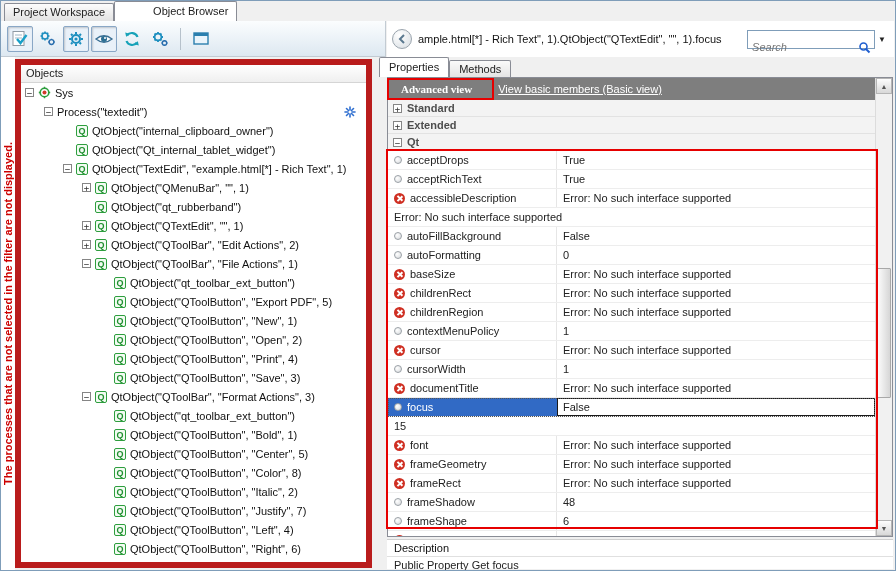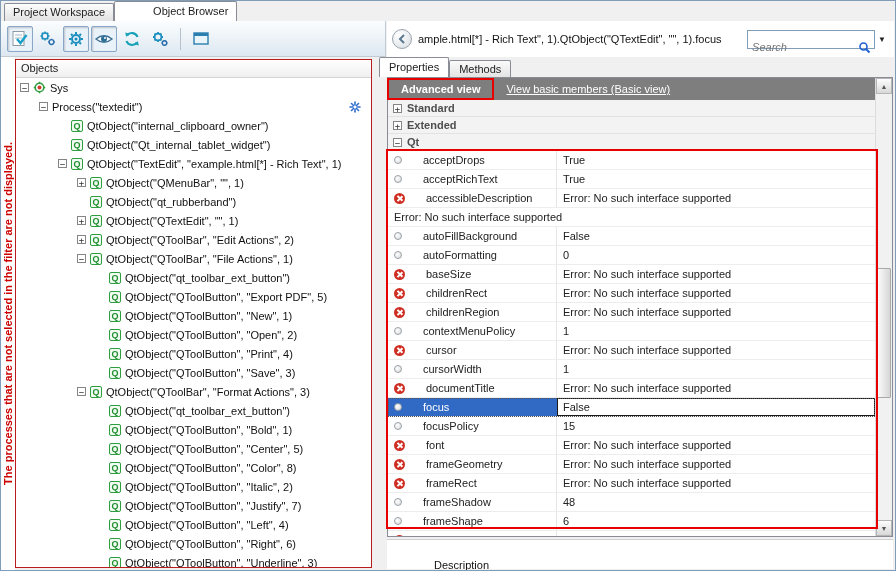--- a/index.html
+++ b/index.html
@@ -37,21 +37,21 @@
   .search-dd { font-size:8px; color:#222; padding:0 3px; }
 
   
   .leftnote { position:absolute; top:56px; left:0; width:14px; bottom:0; background:#fff;
               display:flex; align-items:center; justify-content:center; }
   .leftnote span { writing-mode:vertical-rl; transform:rotate(180deg); font-weight:bold;
                    color:#cc0000; font-size:11px; white-space:nowrap; }
 
   
   .objects { position:absolute; top:58px; left:14px; width:357px; bottom:2px;
-             background:#fff; border:1px solid #b91c1c; overflow:hidden; }
+             background:#fff; border:6px solid #b91c1c; overflow:hidden; }
   .objheader { height:18px; line-height:17px; padding-left:5px;
                background:linear-gradient(#ffffff,#efefef); border-bottom:1px solid #d5d5d5; color:#222; }
   .tree { position:absolute; top:18px; left:0; right:0; bottom:0; overflow:hidden; }
   .trow { height:19px; display:flex; align-items:center; white-space:nowrap; }
   .expander { width:9px; height:9px; flex:none; border:1px solid #858585; background:#fff;
               font:9px/8px "DejaVu Sans Mono",monospace; text-align:center; color:#333; margin-right:4px; }
   .expander.none { visibility:hidden; }
   .qicon { width:12px; height:12px; flex:none; border:1px solid #2e9e3e; border-radius:2px;
            background:#f2fbf2; color:#1f8f2f; font-weight:bold; font-size:9px; line-height:10px;
            text-align:center; margin-right:4px; }
@@ -63,28 +63,28 @@
   .proptabs { position:absolute; top:56px; left:376px; right:2px; height:20px; display:flex;
               align-items:flex-end; padding-left:2px; background:#f0f0f0; }
   .ptab { height:17px; line-height:16px; padding:0 9px; border:1px solid #898c95; border-bottom:none;
           border-radius:2px 2px 0 0; background:linear-gradient(#fafafa,#e4e4e4); color:#222; }
   .ptab.active { height:20px; line-height:19px; background:#fff; position:relative; z-index:2; }
 
   .propbox { position:absolute; top:76px; left:386px; right:2px; height:460px;
              border:1px solid #898c95; background:#fff; overflow:hidden; }
   .propcontent { position:absolute; left:0; top:0; right:17px; bottom:0; overflow:hidden; }
   .viewheader { height:22px; background:#7e7e7e; display:flex; align-items:center; padding-left:3px; color:#fff; }
-  .viewheader .adv { font-weight:bold; padding:3px 10px; }
+  .viewheader .adv { font-weight:bold; padding:3px 10px;font-family:Liberation Serif, serif; }
   .viewheader .basiclink { margin-left:16px; text-decoration:underline; color:#fff; cursor:pointer; }
   .secrow { height:17px; display:flex; align-items:center; padding-left:5px; background:#f3f3f3;
             border-bottom:1px solid #e2e2e2; color:#4d4d4d; font-weight:bold; }
   .secrow .expander { margin-right:5px; }
   .proptable { position:absolute; top:73px; left:0; right:0; bottom:0; overflow:hidden; }
   .prow { height:19px; display:flex; border-bottom:1px solid #ededed; background:#fff; }
-  .pname { width:169px; flex:none; display:flex; align-items:center; gap:21px; padding-left:6px;
+  .pname { width:169px; flex:none; display:flex; align-items:center; gap:5px; padding-left:6px;
            border-right:1px solid #e6e6e6; color:#222; overflow:hidden; white-space:nowrap; }
   .pvalue { flex:1; display:flex; align-items:center; padding-left:6px; color:#222;
             overflow:hidden; white-space:nowrap; }
   .prow.selected { outline:1px dotted #555; outline-offset:-1px; }
   .prow.selected .pname { background:#316ac5; color:#fff; border-right-color:#316ac5; }
   .prow.selected .pvalue { border:1px solid #1a1a1a; background:#fff; padding-left:5px; }
   .ok-icon { width:8px; height:8px; flex:none; border-radius:50%; border:1px solid #9aa0a6;
              background:radial-gradient(circle at 35% 35%, #fff, #d6d9dc); }
   .err-icon { width:11px; height:11px; flex:none; border-radius:50%; background:#cf2f22; position:relative; }
   .err-icon::before, .err-icon::after { content:''; position:absolute; left:5px; top:2px;
@@ -98,21 +98,21 @@
   .sbtn { position:absolute; left:0; width:16px; height:16px; background:linear-gradient(#fdfdfd,#d8d8d8);
           border:1px solid #b5b5b5; display:flex; align-items:center; justify-content:center;
           font-size:7px; color:#555; }
   .sbtn.up { top:0; } .sbtn.down { bottom:0; }
   .sthumb { position:absolute; left:1px; width:14px; top:190px; height:130px;
             background:linear-gradient(90deg,#fbfbfb,#d6d6d6); border:1px solid #a8a8a8; border-radius:1px; }
 
   
   .descarea { position:absolute; left:386px; right:2px; top:538px; bottom:1px; background:#fff;
               border-top:1px solid #cfcfcf; }
-  .desc-title { padding:19px 7px 1px; color:#111;margin-left:40px; }
+  .desc-title { padding:2px 7px 1px; color:#111; }
   .desc-sep { height:1px; background:#e0e0e0; margin:1px 0; }
   .desc-text { padding:1px 7px; color:#222; }
 
   
   .anno { position:absolute; border:2px solid #e60000; z-index:40; pointer-events:none; }
   #anno-adv   { left:386px; top:77px; width:107px; height:22px; }
   #anno-table { left:385px; top:148px; width:492px; height:380px; }
 </style>
 </head>
 <body>
@@ -482,24 +482,20 @@
             <div class="pvalue">Error: No such interface supported</div>
           </div>
           <div class="prow selected">
             <div class="pname">
               <span class="ok-icon"></span>
               <span>focus</span>
             </div>
             <div class="pvalue">False</div>
           </div>
           <div class="prow">
-            <div class="pname">
-              <span class="ok-icon"></span>
-              <span>focusPolicy</span>
-            </div>
             <div class="pvalue">15</div>
           </div>
           <div class="prow">
             <div class="pname">
               <span class="err-icon"></span>
               <span>font</span>
             </div>
             <div class="pvalue">Error: No such interface supported</div>
           </div>
           <div class="prow">

